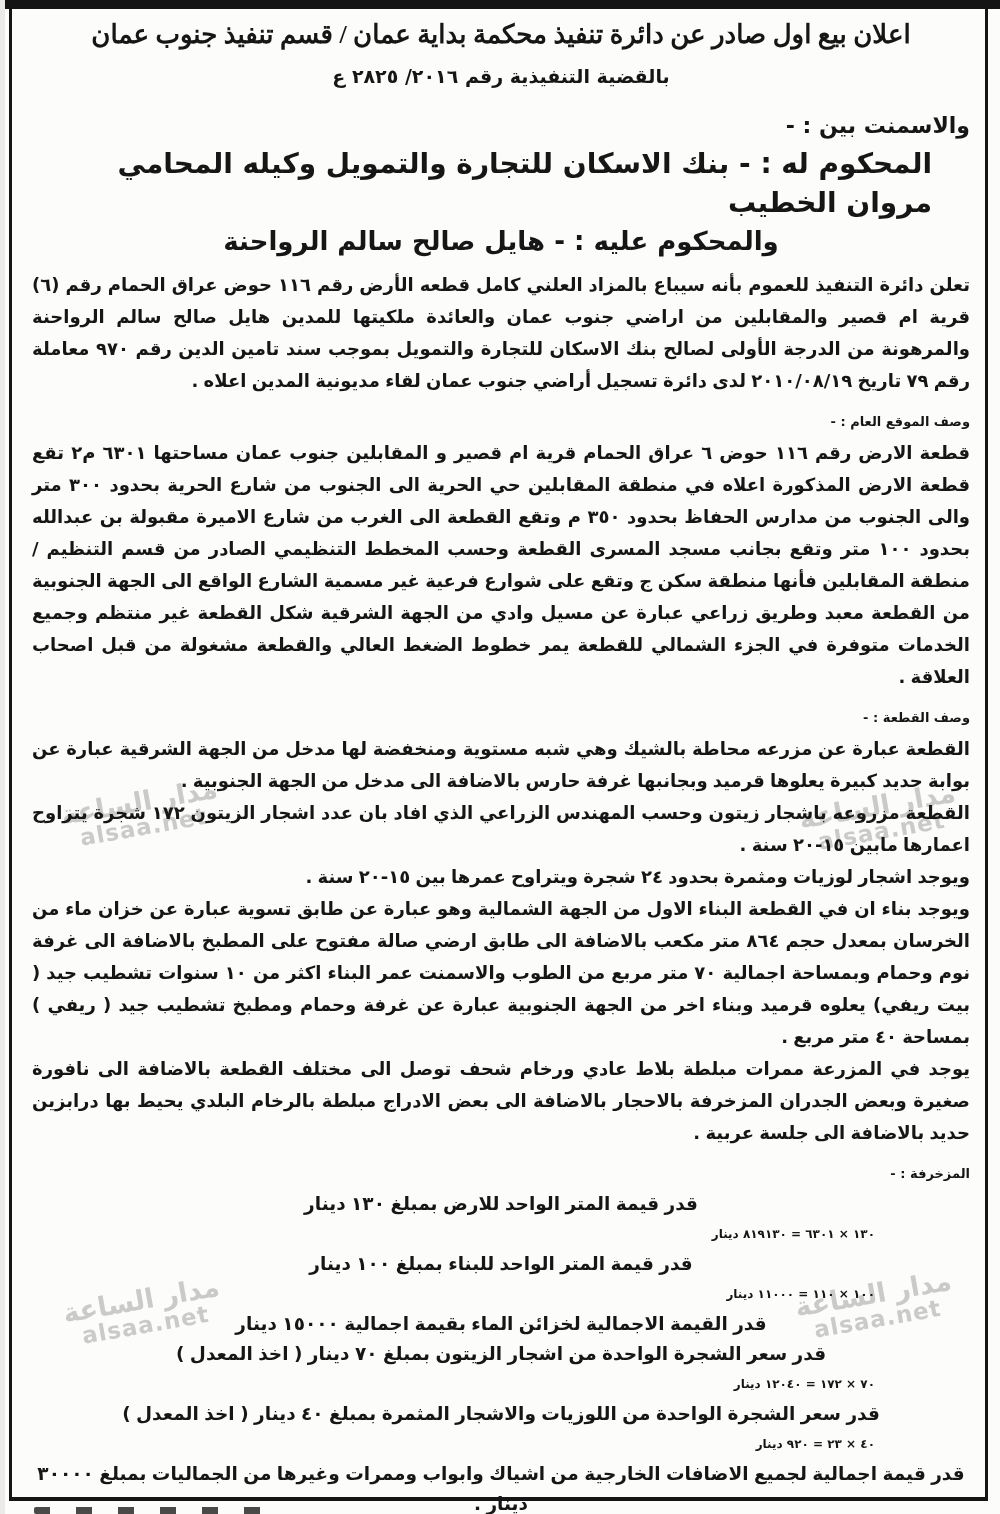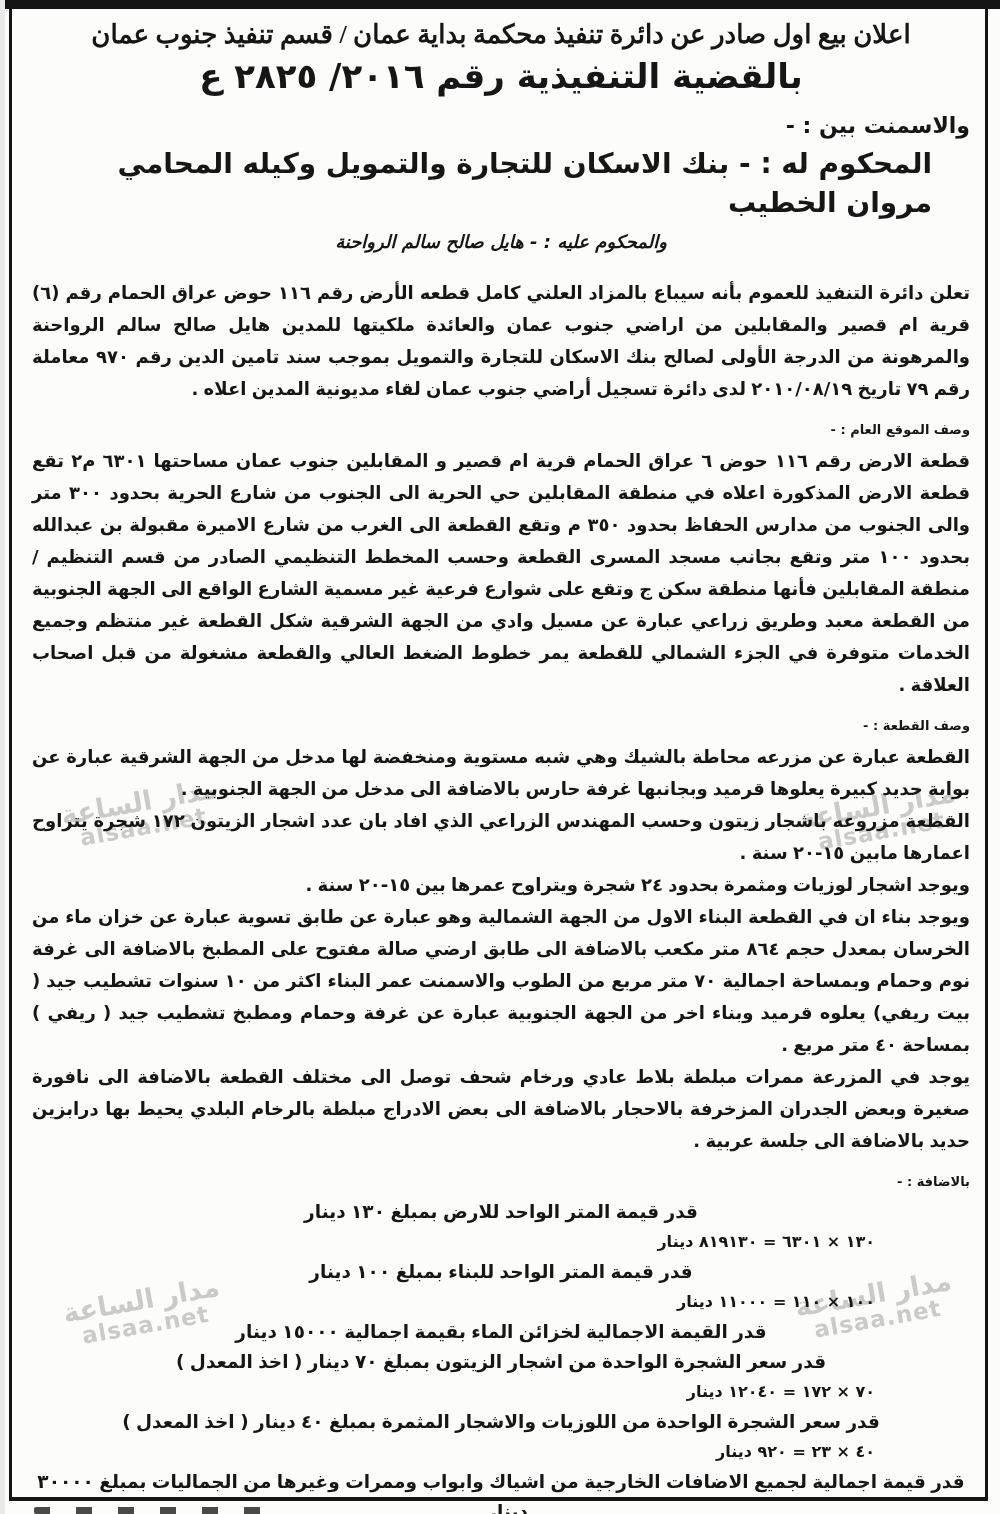--- a/index.html
+++ b/index.html
@@ -12,29 +12,29 @@
   .edge-left { position:absolute; left:0; top:0; width:5px; height:100%; background:#eceae8; z-index:3; }
   .topbar { position:absolute; top:0; left:0; width:100%; height:9px; background:#141414; z-index:2; }
   .frame {
     position:absolute; top:9px; left:9px; right:12px; bottom:13px;
     border-left:3px solid #151515; border-right:3px solid #151515; border-bottom:4px solid #151515;
     z-index:0; pointer-events:none;
   }
   .content { position:absolute; top:13px; right:30px; left:32px; z-index:1; }
 
   .title   { text-align:center; font-size:26px; line-height:43px; letter-spacing:-0.5px;font-family:Liberation Serif, serif; }
-  .case-line { text-align:center; font-size:34px; line-height:40px; margin-bottom:12px; letter-spacing:-0.5px; }
+  .case-line { text-align:center; font-size:19px; line-height:40px; margin-bottom:12px; letter-spacing:-0.5px; }
   .between { font-size:22px; line-height:36px; }
   .party1  { font-size:28px; line-height:39px; padding-right:38px; letter-spacing:-0.5px; }
-  .party2  { font-size:18px; line-height:39px; text-align:center; margin-bottom:16px;font-style:italic; }
+  .party2  { font-size:26px; line-height:39px; text-align:center; margin-bottom:8px; }
 
   .para    { font-size:18px; line-height:32px; text-align:justify; word-spacing:-1px; letter-spacing:-0.3px; }
   .heading { font-size:13px; line-height:31px; margin-top:9px; }
   .est     { font-size:18.5px; line-height:30px; text-align:center; word-spacing:-1px; letter-spacing:-0.3px; }
-  .eq      { font-size:16px; line-height:30px; text-align:right; padding-right:95px; }
+  .eq      { font-size:12px; line-height:30px; text-align:right; padding-right:95px; }
 
   .wm { position:absolute; z-index:0; text-align:center; transform:rotate(-10deg);
         color:#a2a2a2; opacity:0.55; pointer-events:none; white-space:nowrap; }
   .wm-ar   { display:block; font-size:27px; letter-spacing:1px; }
   .wm-site { display:block; font-size:23px; letter-spacing:1px; margin-top:-3px; }
   .wm1 { left:62px;  top:786px; }
   .wm2 { left:800px; top:790px; }
   .wm3 { left:64px;  top:1284px; }
   .wm4 { left:796px; top:1278px; }
 
@@ -85,21 +85,21 @@
     <div class="heading">وصف الموقع العام : -</div>
     <div class="para">قطعة الارض رقم ١١٦ حوض ٦ عراق الحمام قرية ام قصير و المقابلين جنوب عمان مساحتها ٦٣٠١ م٢ تقع قطعة الارض المذكورة اعلاه في منطقة المقابلين حي الحرية الى الجنوب من شارع الحرية بحدود ٣٠٠ متر والى الجنوب من مدارس الحفاظ بحدود ٣٥٠ م وتقع القطعة الى الغرب من شارع الاميرة مقبولة بن عبدالله بحدود ١٠٠ متر وتقع بجانب مسجد المسرى القطعة وحسب المخطط التنظيمي الصادر من قسم التنظيم / منطقة المقابلين فأنها منطقة سكن ج وتقع على شوارع فرعية غير مسمية الشارع الواقع الى الجهة الجنوبية من القطعة معبد وطريق زراعي عبارة عن مسيل وادي من الجهة الشرقية شكل القطعة غير منتظم وجميع الخدمات متوفرة في الجزء الشمالي للقطعة يمر خطوط الضغط العالي والقطعة مشغولة من قبل اصحاب العلاقة .</div>
 
     <div class="heading">وصف القطعة : -</div>
     <div class="para">القطعة عبارة عن مزرعه محاطة بالشيك وهي شبه مستوية ومنخفضة لها مدخل من الجهة الشرقية عبارة عن بوابة حديد كبيرة يعلوها قرميد وبجانبها غرفة حارس بالاضافة الى مدخل من الجهة الجنوبية .</div>
     <div class="para">القطعة مزروعه باشجار زيتون وحسب المهندس الزراعي الذي افاد بان عدد اشجار الزيتون ١٧٢ شجرة يتراوح اعمارها مابين ١٥-٢٠ سنة .</div>
     <div class="para">ويوجد اشجار لوزيات ومثمرة بحدود ٢٤ شجرة ويتراوح عمرها بين ١٥-٢٠ سنة .</div>
     <div class="para">ويوجد بناء ان في القطعة البناء الاول من الجهة الشمالية وهو عبارة عن طابق تسوية عبارة عن خزان ماء من الخرسان بمعدل حجم ٨٦٤ متر مكعب بالاضافة الى طابق ارضي صالة مفتوح على المطبخ بالاضافة الى غرفة نوم وحمام وبمساحة اجمالية ٧٠ متر مربع من الطوب والاسمنت عمر البناء اكثر من ١٠ سنوات تشطيب جيد ( بيت ريفي) يعلوه قرميد وبناء اخر من الجهة الجنوبية عبارة عن غرفة وحمام ومطبخ تشطيب جيد ( ريفي ) بمساحة ٤٠ متر مربع .</div>
     <div class="para">يوجد في المزرعة ممرات مبلطة بلاط عادي ورخام شحف توصل الى مختلف القطعة بالاضافة الى نافورة صغيرة وبعض الجدران المزخرفة بالاحجار بالاضافة الى بعض الادراج مبلطة بالرخام البلدي يحيط بها درابزين حديد بالاضافة الى جلسة عربية .</div>
 
-    <div class="heading">بالاضافة : -</div>
+    <div class="heading">المزخرفة : -</div>
     <div class="est">قدر قيمة المتر الواحد للارض بمبلغ ١٣٠ دينار</div>
     <div class="eq">١٣٠ × ٦٣٠١ = ٨١٩١٣٠ دينار</div>
     <div class="est">قدر قيمة المتر الواحد للبناء بمبلغ ١٠٠ دينار</div>
     <div class="eq">١٠٠ × ١١٠ = ١١٠٠٠ دينار</div>
     <div class="est">قدر القيمة الاجمالية لخزائن الماء بقيمة اجمالية ١٥٠٠٠ دينار</div>
     <div class="est">قدر سعر الشجرة الواحدة من اشجار الزيتون بمبلغ ٧٠ دينار ( اخذ المعدل )</div>
     <div class="eq">٧٠ × ١٧٢ = ١٢٠٤٠ دينار</div>
     <div class="est">قدر سعر الشجرة الواحدة من اللوزيات والاشجار المثمرة بمبلغ ٤٠ دينار ( اخذ المعدل )</div>
     <div class="eq">٤٠ × ٢٣ = ٩٢٠ دينار</div>
     <div class="est">قدر قيمة اجمالية لجميع الاضافات الخارجية من اشياك وابواب وممرات وغيرها من الجماليات بمبلغ ٣٠٠٠٠ دينار .</div>

